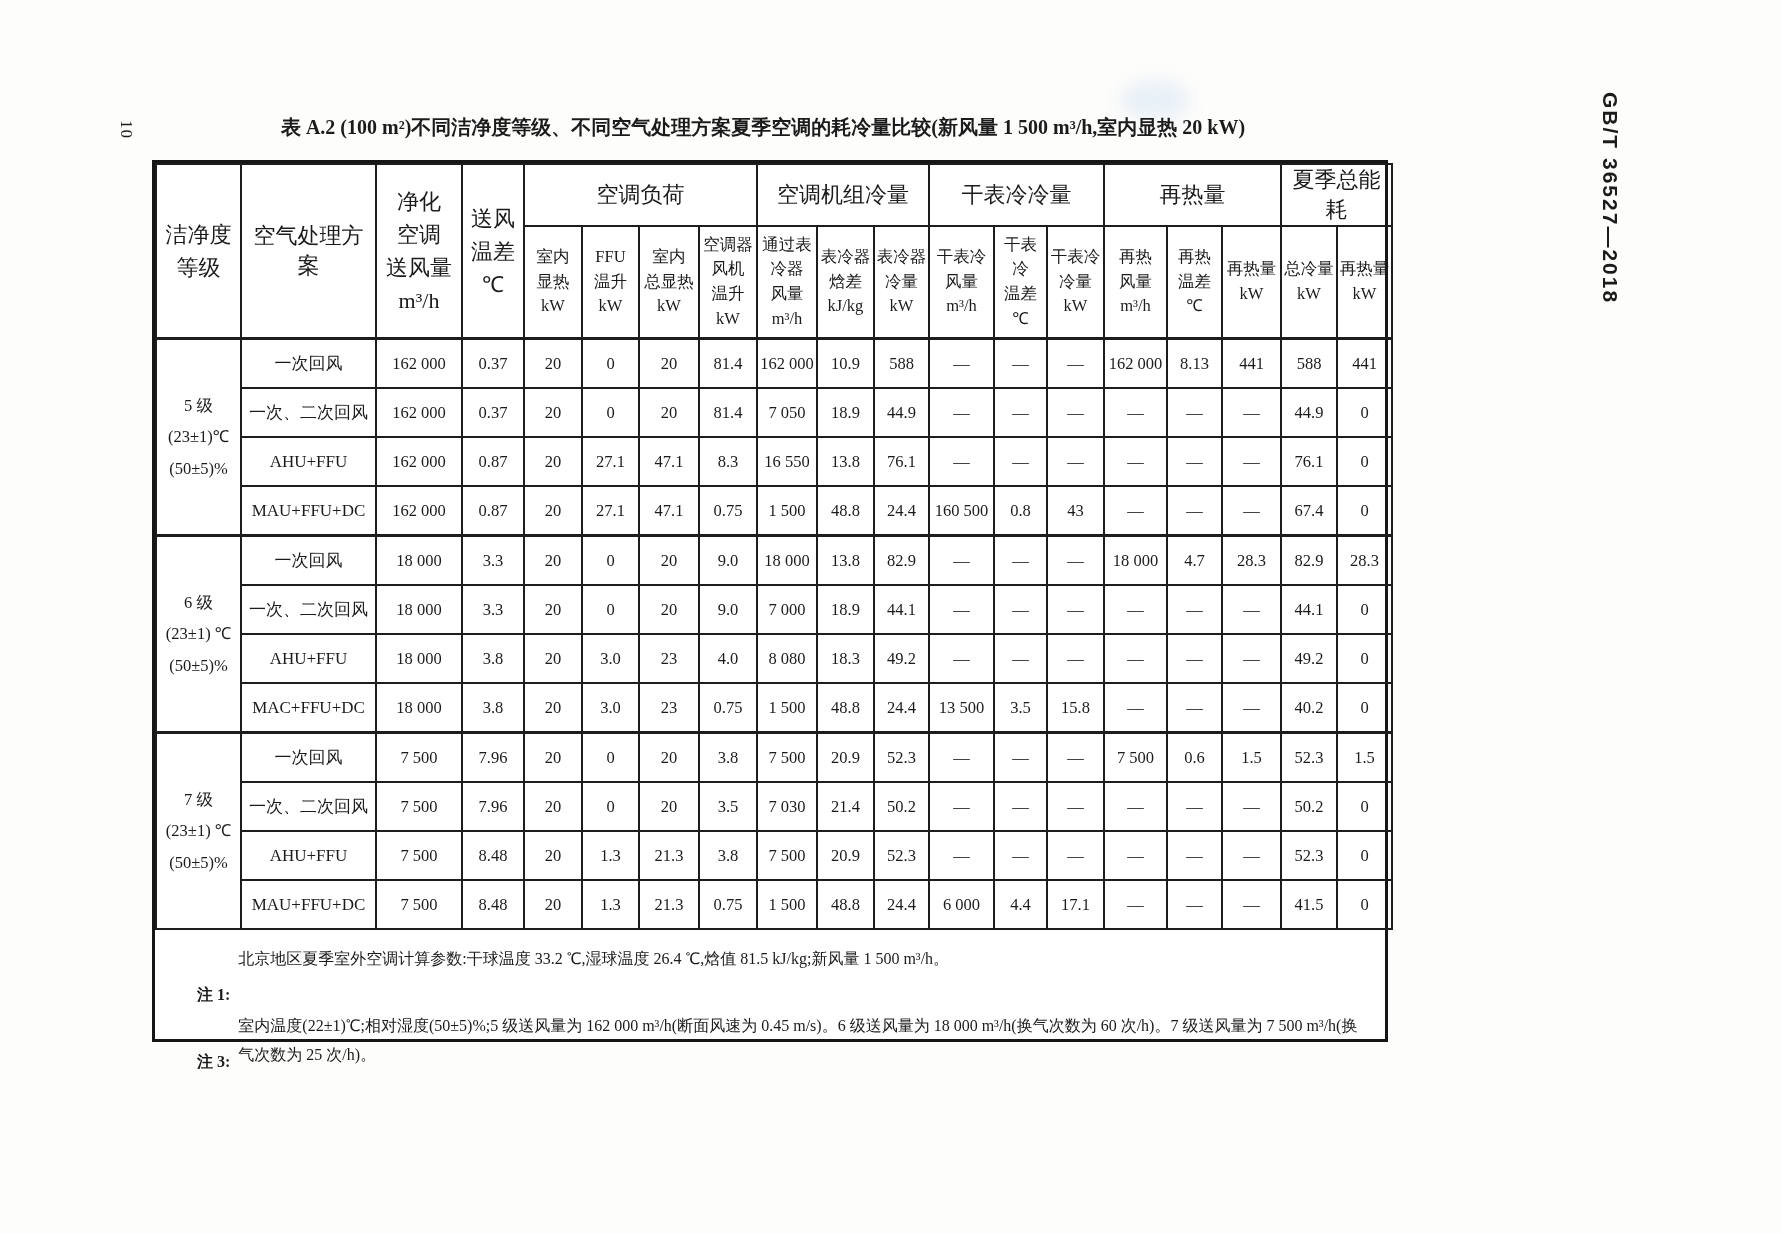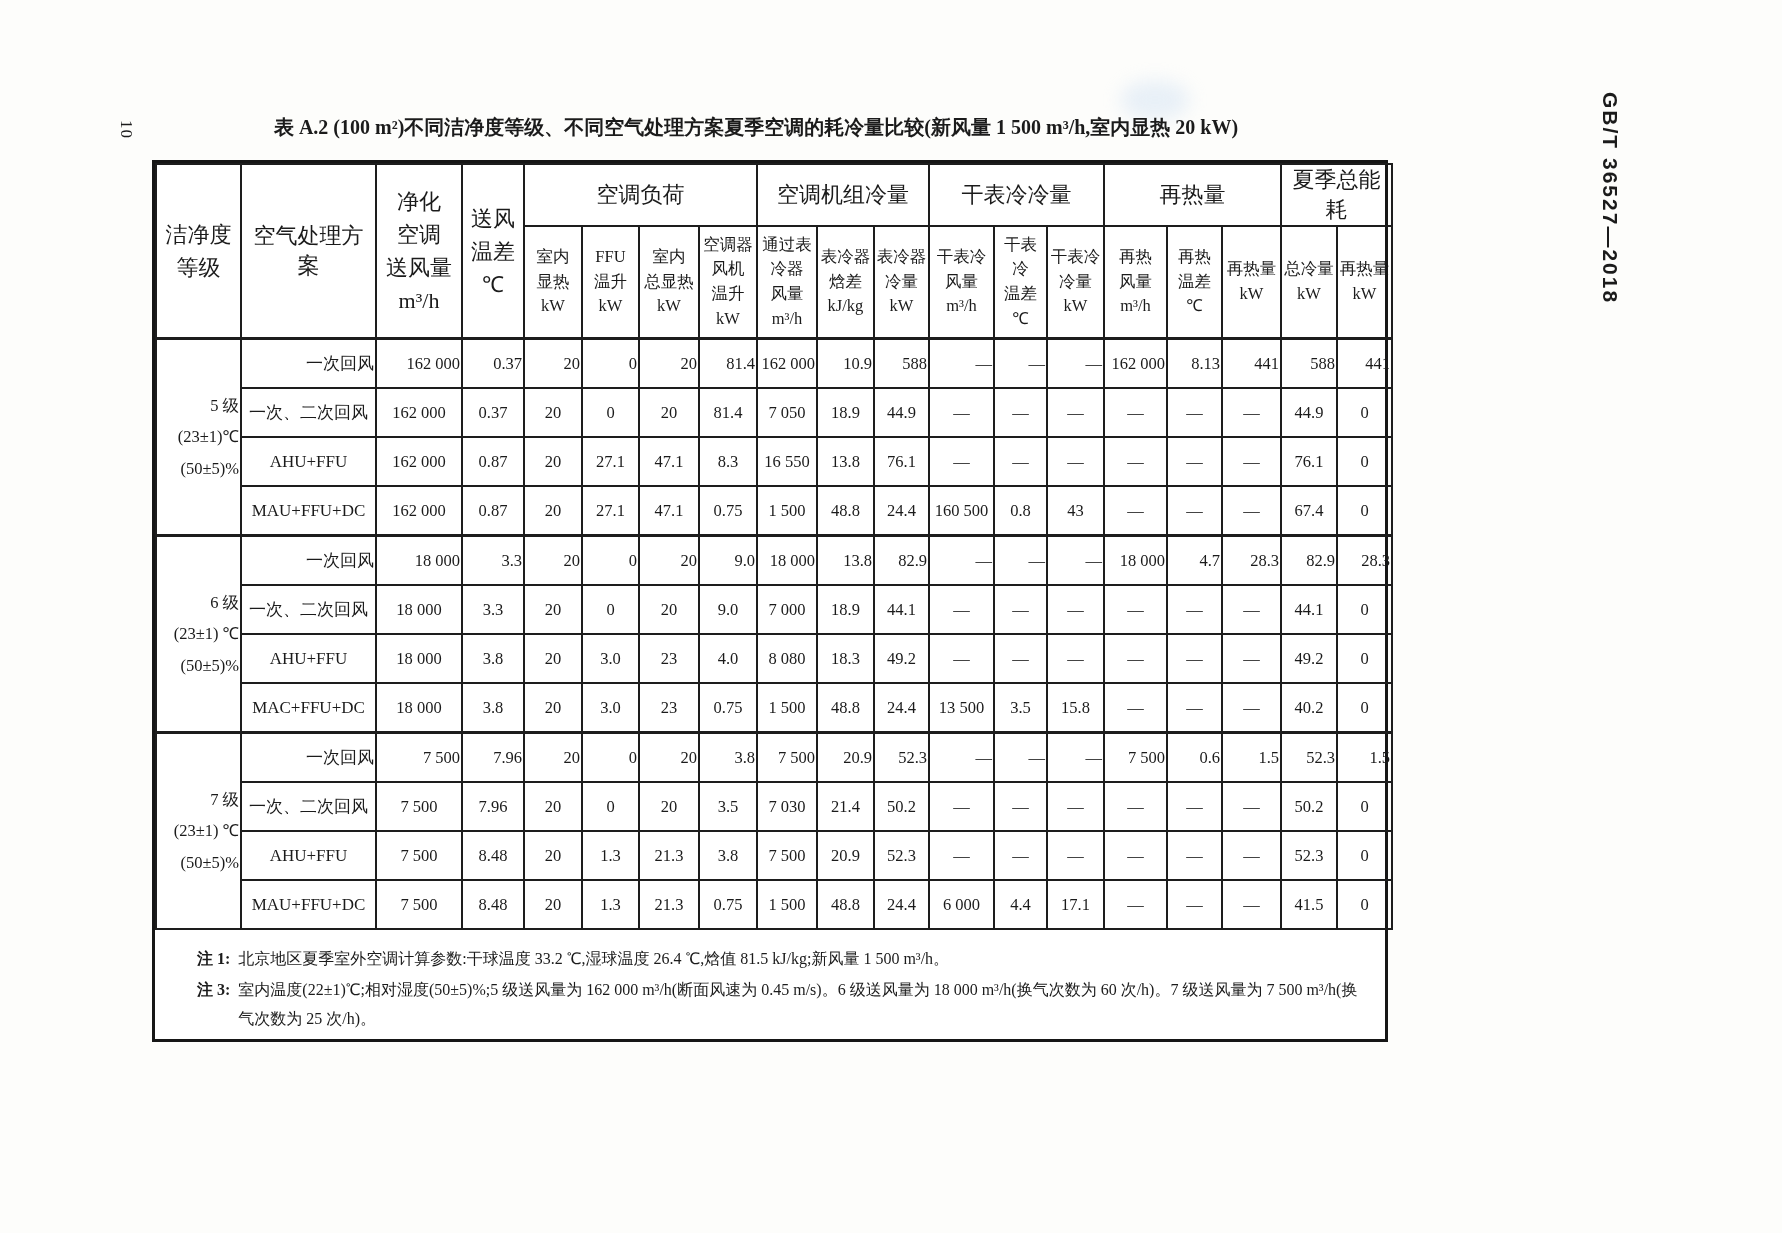--- a/index.html
+++ b/index.html
@@ -17,21 +17,21 @@
     writing-mode:vertical-rl;
     font-size:17px;letter-spacing:1px;
   }
   .standard-code{
     position:absolute;left:1598px;top:92px;
     writing-mode:vertical-rl;
     font-size:21px;font-weight:bold;letter-spacing:2px;
     font-family:"Liberation Sans", sans-serif;
   }
   .doc-title{
-    position:absolute;left:138px;top:114px;width:1236px;
+    position:absolute;left:145px;top:114px;width:1236px;
     text-align:center;font-size:20px;font-weight:bold;
     white-space:nowrap;
   }
   .scan-smudge{
     position:absolute;left:1120px;top:80px;width:70px;height:40px;
     background:#cfe0f2;border-radius:50%;
     filter:blur(9px);opacity:.45;
   }
   .table-wrap{
     position:absolute;left:152px;top:160px;width:1236px;height:882px;
@@ -47,29 +47,29 @@
     font-weight:normal;
   }
   thead th{font-size:16.5px;}
   thead tr.grp-row th{height:45px;font-size:22px;}
   thead tr.sub-row th{height:110px;}
   .hdr-lines div{line-height:1.5;}
   tbody td{height:47px;font-size:16.5px;}
   td.scheme-cell{font-size:17px;}
   td.level-cell{font-size:16.5px;}
   td.level-cell div{line-height:1.9;}
-  tbody tr.group-start td{border-top-width:3.5px;text-align:right;}
+  tbody tr.group-start td{border-top-width:3.5px;}
   .notes{
     padding:13px 20px 0 42px;
   }
   .note-row{
     display:flex;align-items:flex-start;
     font-size:16px;line-height:1.8;margin-top:2px;
   }
-  .note-label{font-weight:bold;white-space:nowrap;margin-right:8px;}
+  .note-label{font-weight:bold;white-space:nowrap;margin-right:8px;margin-top:36px;}
   .note-text{flex:1;font-family:Liberation Serif, serif;}
 </style>
 </head>
 <body>
 
 <div class="page">
   <div class="page-number">10</div>
   <div class="standard-code">GB/T 36527—2018</div>
   <div class="scan-smudge"></div>
   <div class="doc-title">表 A.2  (100 m²)不同洁净度等级、不同空气处理方案夏季空调的耗冷量比较(新风量 1 500 m³/h,室内显热 20 kW)</div>

